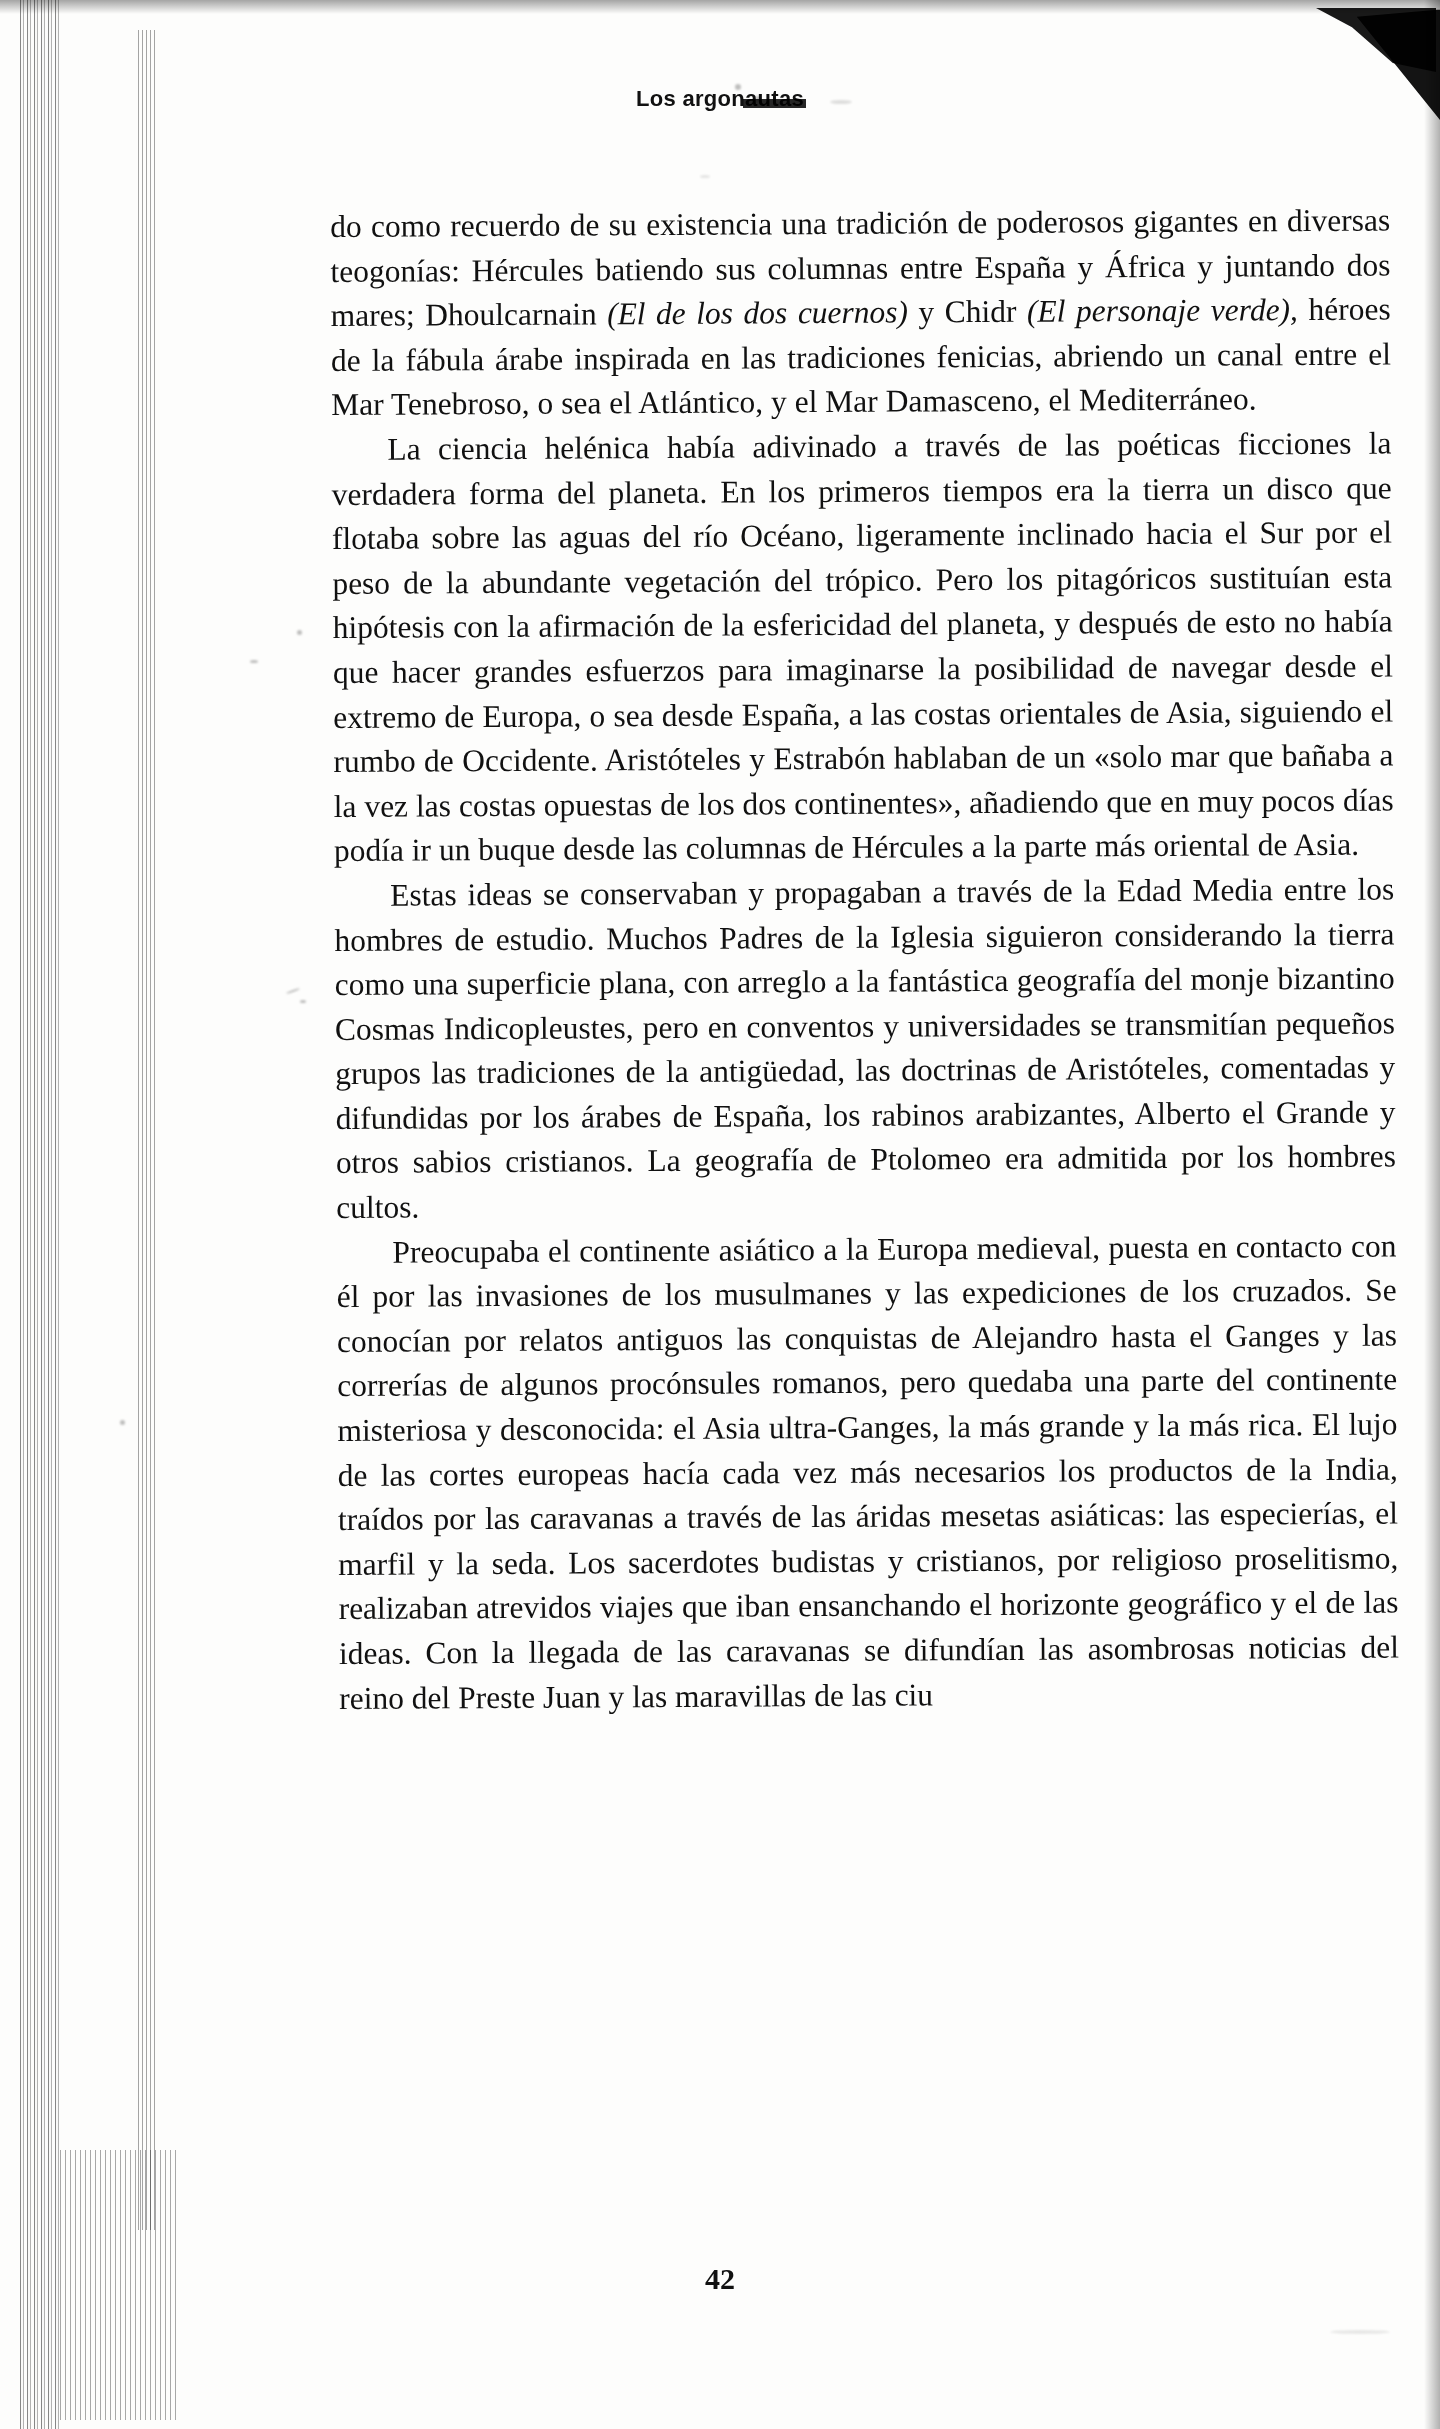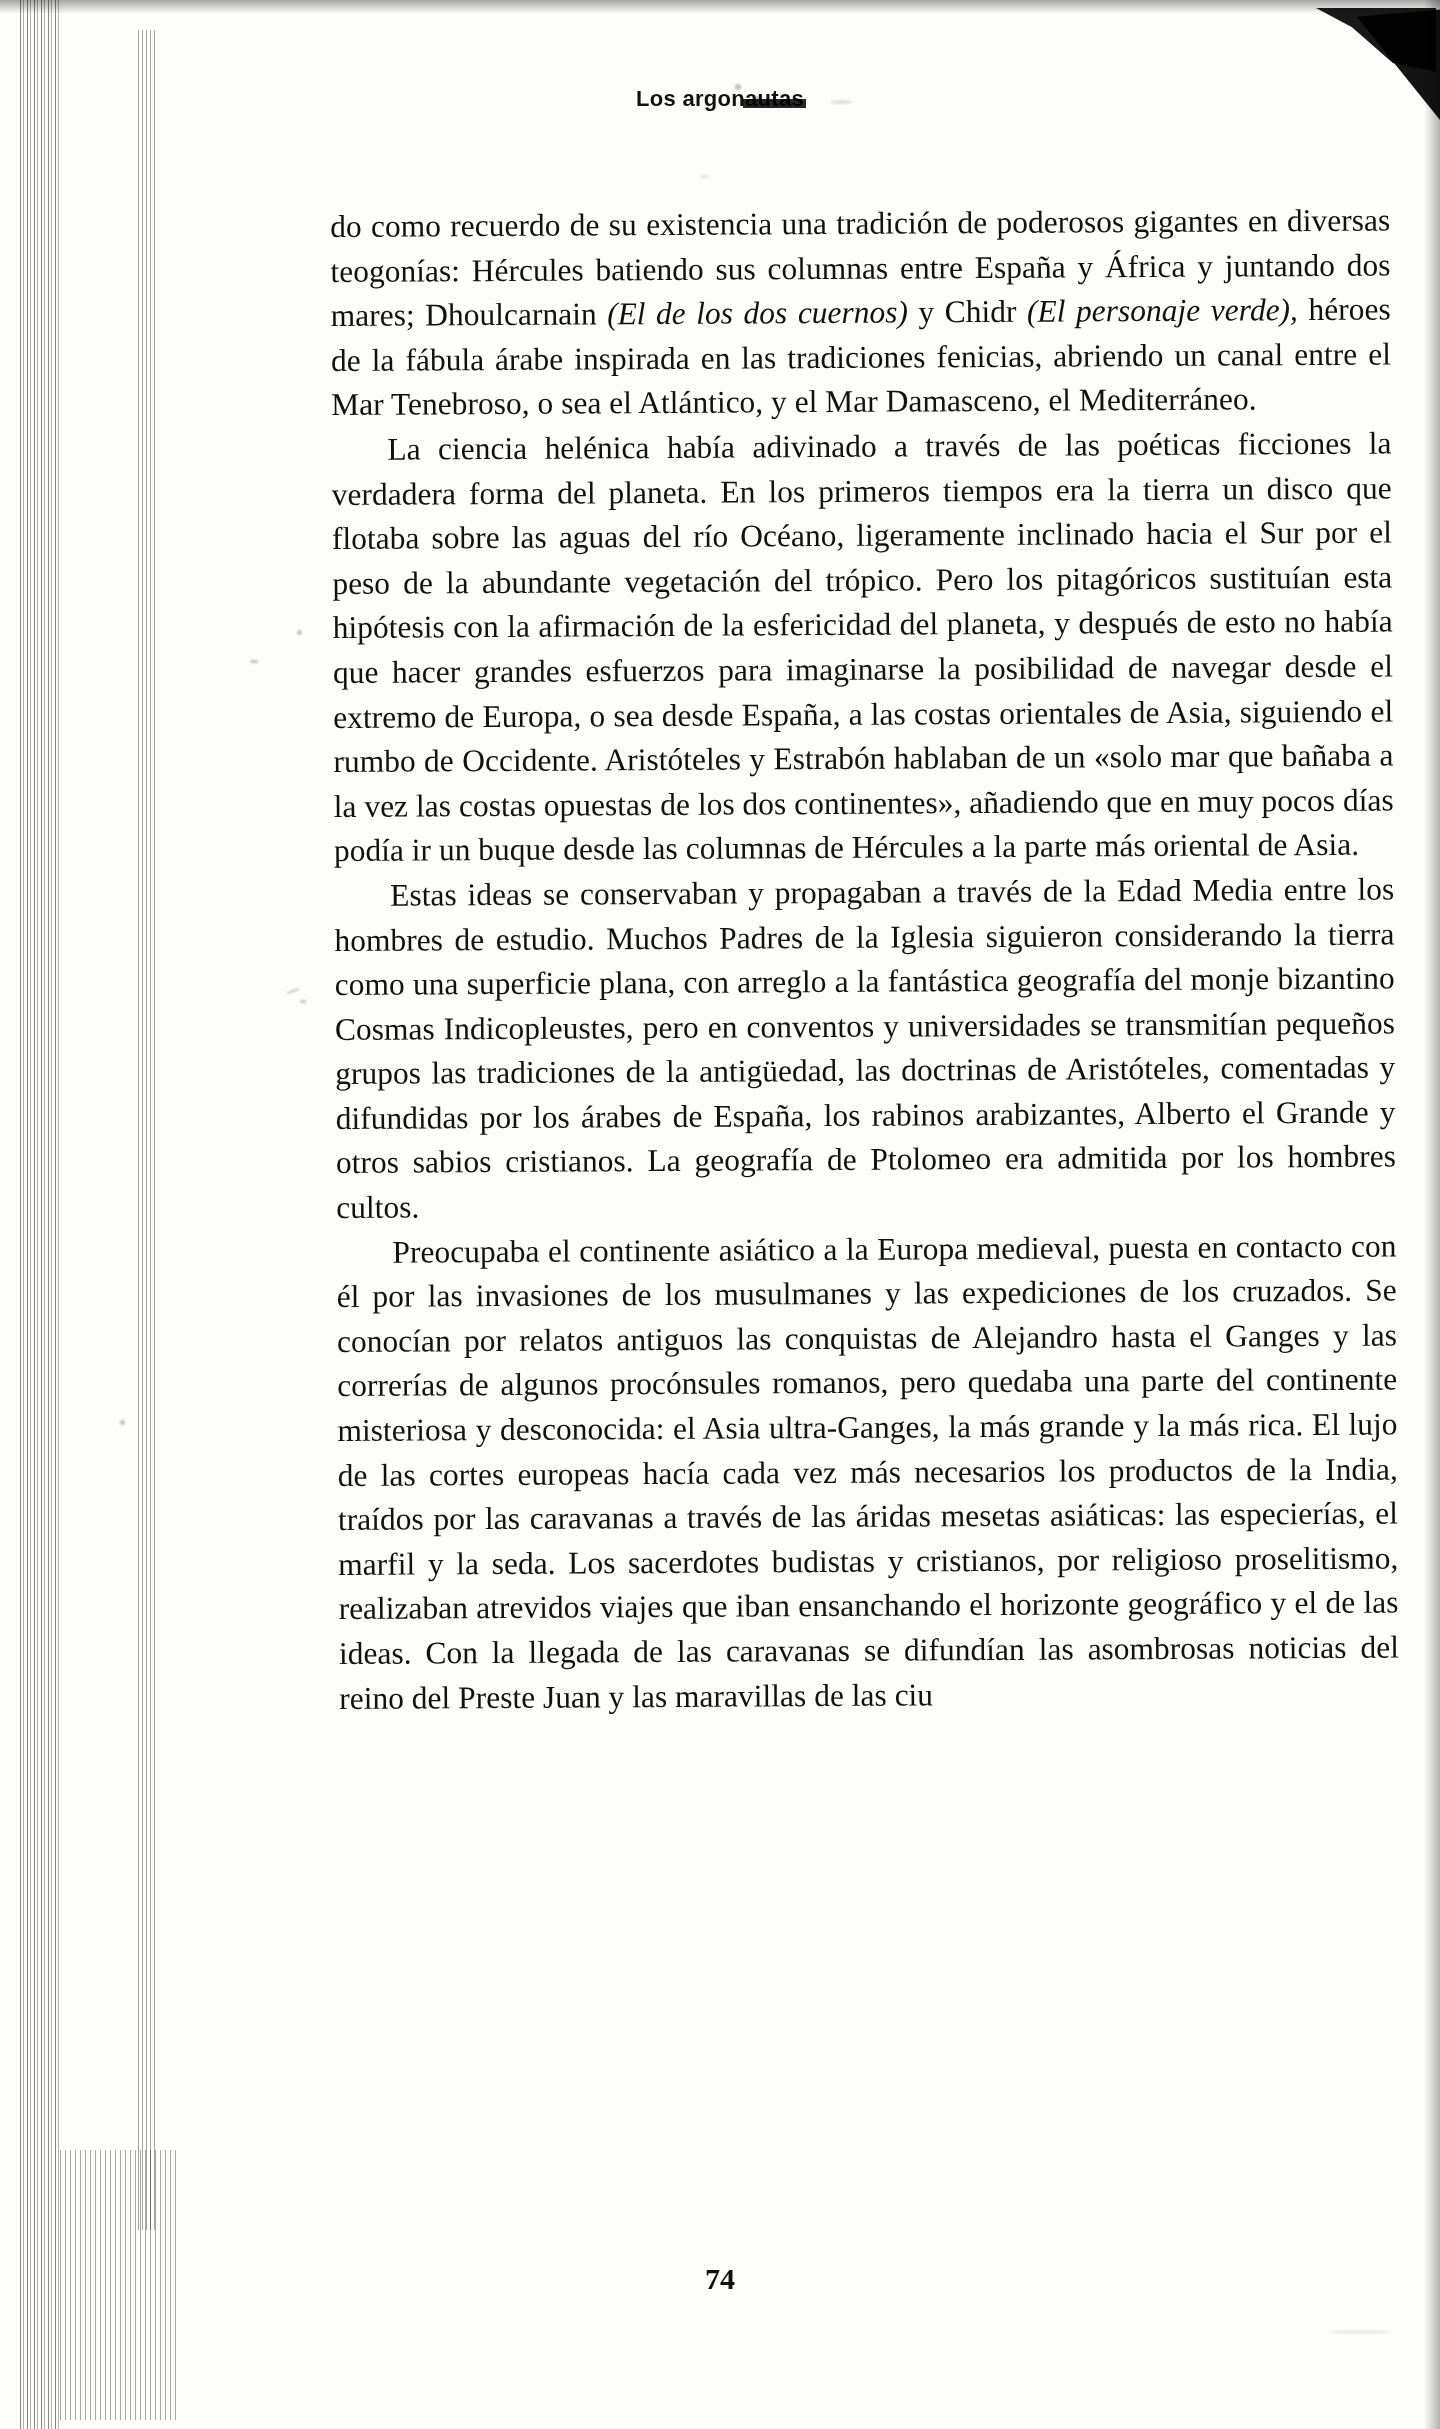--- a/index.html
+++ b/index.html
@@ -167,13 +167,13 @@
   <div class="smudge" style="left:830px;top:14px;width:22px;height:4px;opacity:.5"></div>
 </div>
 
 <div class="page-body warp">
   <p class="first">do como recuerdo de su existencia una tradición de poderosos gigantes en diversas teogonías: Hércules batiendo sus columnas entre España y África y juntando dos mares; Dhoulcarnain <i>(El de los dos cuernos)</i> y Chidr <i>(El personaje verde),</i> héroes de la fábula árabe inspirada en las tradiciones fenicias, abriendo un canal entre el Mar Tenebroso, o sea el Atlántico, y el Mar Damasceno, el Mediterráneo.</p>
   <p>La ciencia helénica había adivinado a través de las poéticas ficciones la verdadera forma del planeta. En los primeros tiempos era la tierra un disco que flotaba sobre las aguas del río Océano, ligeramente inclinado hacia el Sur por el peso de la abundante vegetación del trópico. Pero los pitagóricos sustituían esta hipótesis con la afirmación de la esfericidad del planeta, y después de esto no había que hacer grandes esfuerzos para imaginarse la posibilidad de navegar desde el extremo de Europa, o sea desde España, a las costas orientales de Asia, siguiendo el rumbo de Occidente. Aristóteles y Estrabón hablaban de un «solo mar que bañaba a la vez las costas opuestas de los dos continentes», añadiendo que en muy pocos días podía ir un buque desde las columnas de Hércules a la parte más oriental de Asia.</p>
   <p>Estas ideas se conservaban y propagaban a través de la Edad Media entre los hombres de estudio. Muchos Padres de la Iglesia siguieron considerando la tierra como una superficie plana, con arreglo a la fantástica geografía del monje bizantino Cosmas Indicopleustes, pero en conventos y universidades se transmitían pequeños grupos las tradiciones de la antigüedad, las doctrinas de Aristóteles, comentadas y difundidas por los árabes de España, los rabinos arabizantes, Alberto el Grande y otros sabios cristianos. La geografía de Ptolomeo era admitida por los hombres cultos.</p>
   <p>Preocupaba el continente asiático a la Europa medieval, puesta en contacto con él por las invasiones de los musulmanes y las expediciones de los cruzados. Se conocían por relatos antiguos las conquistas de Alejandro hasta el Ganges y las correrías de algunos procónsules romanos, pero quedaba una parte del continente misteriosa y desconocida: el Asia ultra-Ganges, la más grande y la más rica. El lujo de las cortes europeas hacía cada vez más necesarios los productos de la India, traídos por las caravanas a través de las áridas mesetas asiáticas: las especierías, el marfil y la seda. Los sacerdotes budistas y cristianos, por religioso proselitismo, realizaban atrevidos viajes que iban ensanchando el horizonte geográfico y el de las ideas. Con la llegada de las caravanas se difundían las asombrosas noticias del reino del Preste Juan y las maravillas de las ciu</p>
 </div>
 
-<div class="folio">74</div>
+<div class="folio">42</div>
 
 </body></html>

